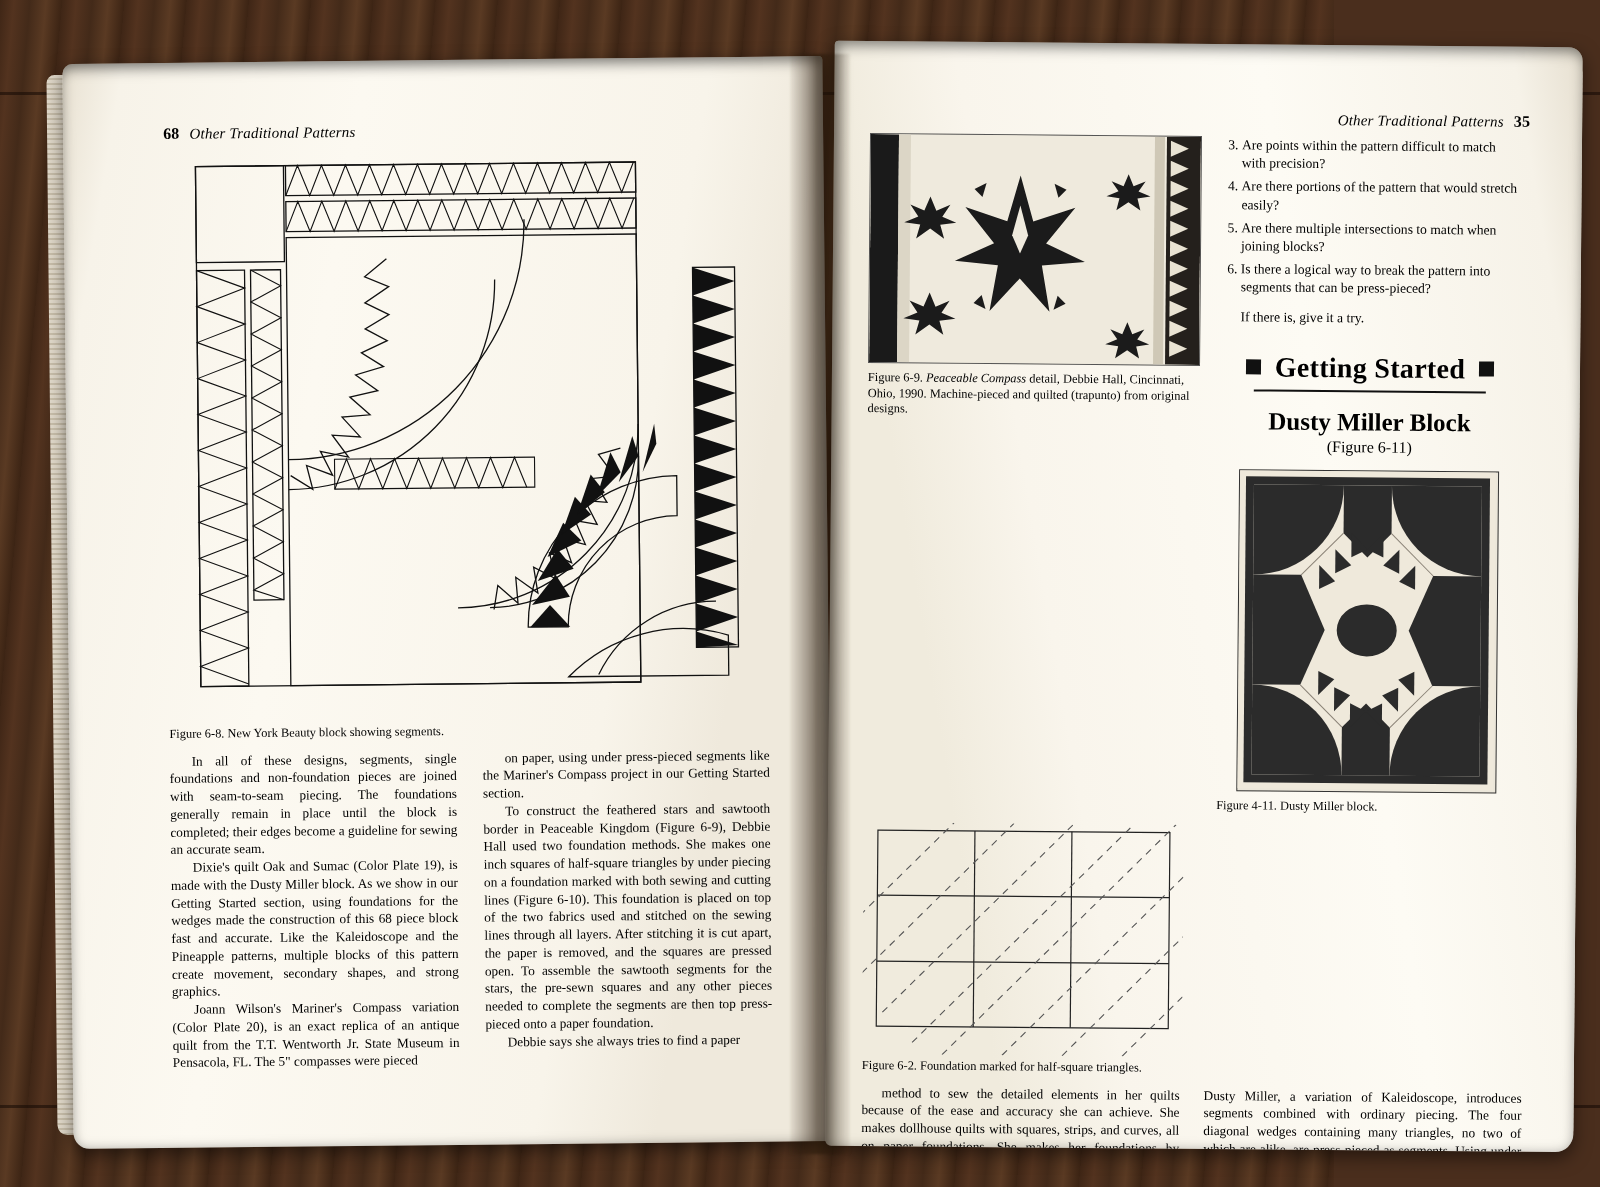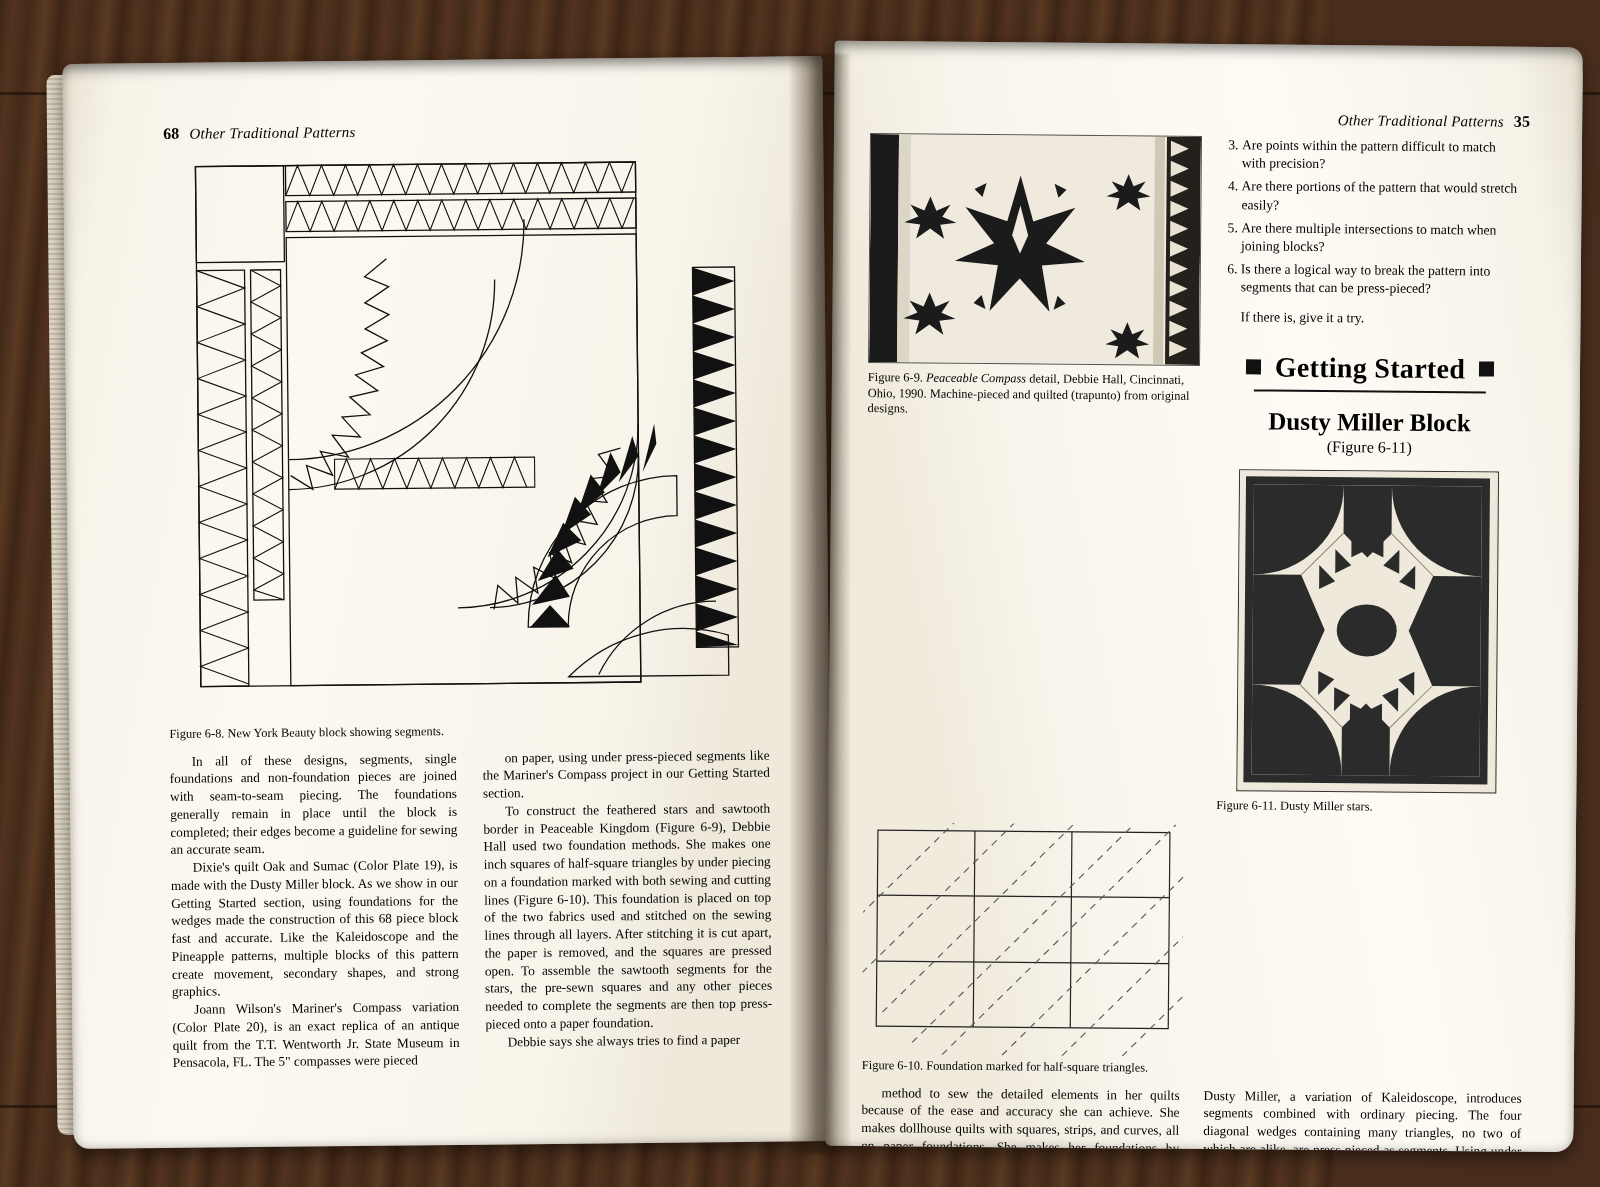--- a/index.html
+++ b/index.html
@@ -333,22 +333,22 @@
 
                   <g stroke="#8a8276" stroke-width="1" fill="none">
                     <path d="M62 104 L104 62"></path>
                       <path d="M152 62 L194 104"></path>
                     <path d="M62 214 L104 256"></path>
                       <path d="M152 256 L194 214"></path>
                   </g>
                 </svg>
               </div>
               <div class="fig-cap" style="margin-top:7px;">
-                <b>Figure 6-11.</b>
-                <span>Dusty Miller stars.</span>
+                <b>Figure 4-11.</b>
+                <span>Dusty Miller block.</span>
               </div>
             </div>
           </div>
 
           <div style="margin-top:12px;width:330px;">
             <svg width="320" height="232" viewBox="0 0 320 232">
               <g stroke="#222" stroke-width="1.2" fill="none">
                 <rect x="14" y="8" width="292" height="196"></rect>
                 <line x1="111" y1="8" x2="111" y2="204"></line>
                 <line x1="208" y1="8" x2="208" y2="204"></line>
@@ -360,21 +360,21 @@
                 <line x1="-10" y1="160" x2="150" y2="0"></line>
                 <line x1="20" y1="190" x2="210" y2="0"></line>
                 <line x1="50" y1="220" x2="270" y2="0"></line>
                 <line x1="80" y1="232" x2="312" y2="0"></line>
                 <line x1="140" y1="232" x2="320" y2="52"></line>
                 <line x1="200" y1="232" x2="320" y2="112"></line>
                 <line x1="260" y1="232" x2="320" y2="172"></line>
               </g>
             </svg>
             <div class="fig-cap" style="margin-top:4px;">
-              <b>Figure 6-10.</b>
+              <b>Figure 6-2.</b>
               <span>Foundation marked for half-square triangles.</span>
             </div>
           </div>
 
           <div class="r-cols" style="margin-top:10px;">
             <div class="r-col">
               <p>method to sew the detailed elements in her quilts because of the ease and accuracy she can achieve. She makes dollhouse quilts with squares, strips, and curves, all on paper foundations. She makes her foundations by photocopying the pattern, taking care to use copy machines that are 100% accurate.</p>
 
             </div>
             <div class="r-col">

